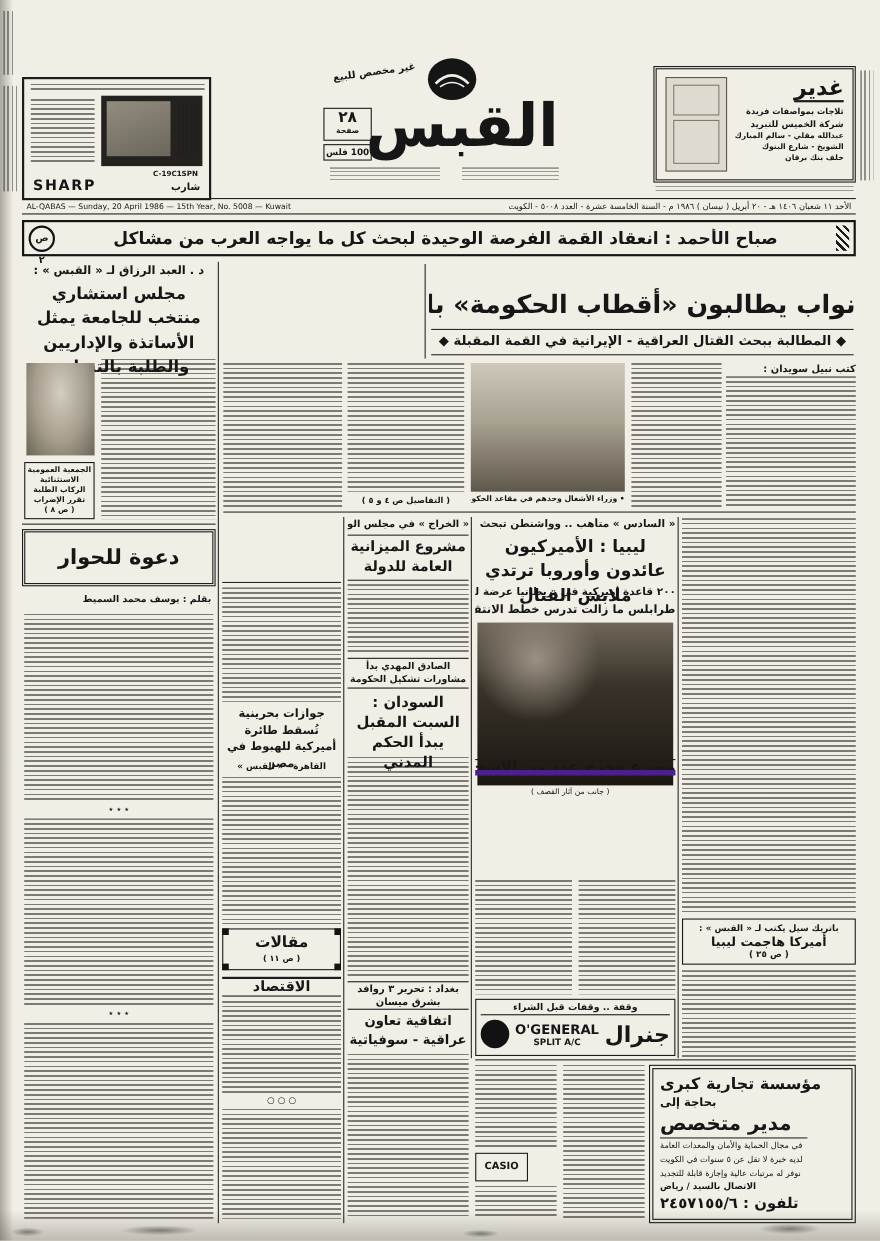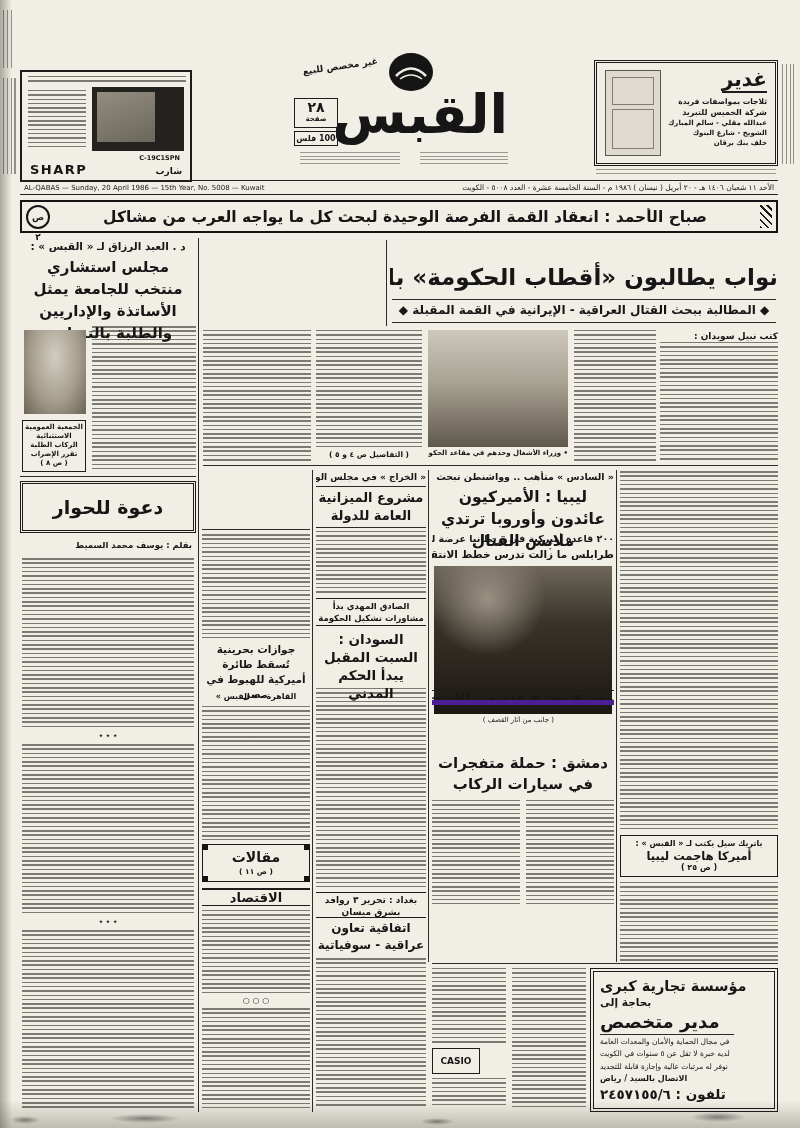--- a/index.html
+++ b/index.html
@@ -171,24 +171,34 @@
   <div class="abs xb c" style="left:316px;top:920px;width:110px;height:34px;font-size:12px;line-height:17px">اتفاقية تعاون عراقية - سوفياتية</div>
   <div class="abs sim" style="left:316px;top:958px;width:110px;height:148px"></div>
 
   <div class="abs b c nw" style="left:432px;top:471px;width:182px;font-size:9.5px">« السادس » متأهب .. وواشنطن تبحث عن ذريعة جديدة</div>
   <div class="abs xb c" style="left:432px;top:486px;width:182px;height:44px;font-size:15.5px;line-height:22px">ليبيا : الأميركيون عائدون وأوروبا ترتدي ملابس القتال</div>
   <div class="abs b c nw" style="left:432px;top:533px;width:182px;font-size:9.5px">٢٠٠ قاعدة أميركية في بريطانيا عرضة للثأر</div>
   <div class="abs b c nw" style="left:432px;top:548px;width:182px;font-size:10.5px">طرابلس ما زالت تدرس خطط الانتقام</div>
   <div class="abs photo-dark" style="left:434px;top:566px;width:178px;height:148px"></div>
   <div class="abs nw" style="left:434px;top:716px;width:120px;font-size:7px">( جانب من آثار القصف )</div>
   <div class="abs b c nw" style="left:432px;top:690px;width:182px;height:15px;font-size:14px;border-top:1px solid #1c1c1c;border-bottom:5px solid #4c1d95;line-height:14px">مصرع وجرح عدد من الأشخاص</div>
-  <div class="abs xb c" style="left:432px;top:753px;width:182px;height:42px;font-size:15px;line-height:21px">دمشق : حملة متفجرات في سيارات الركاب</div>
   <div class="abs sim" style="left:432px;top:800px;width:88px;height:104px"></div>
   <div class="abs sim" style="left:526px;top:800px;width:88px;height:104px"></div>
 
+  <div class="abs box" style="left:432px;top:908px;width:182px;height:52px;padding:2px 4px">
+    <div class="b c" style="font-size:8.5px;border-bottom:1px solid #1c1c1c;padding-bottom:1px">وقفة .. وقفات قبل الشراء</div>
+    <div style="display:flex;align-items:center;justify-content:space-between;height:34px">
+      <div class="xb" style="font-size:20px">جنرال</div>
+      <div class="ltr c">
+        <div class="b" style="font-size:12px">O'GENERAL</div>
+        <div class="b" style="font-size:8px">SPLIT A/C</div>
+      </div>
+      <div style="width:26px;height:26px;background:#121212;border-radius:50%"></div>
+    </div>
+  </div>
 
   <div class="abs sim" style="left:432px;top:968px;width:74px;height:76px"></div>
   <div class="abs box b c ltr" style="left:432px;top:1048px;width:48px;height:26px;font-size:9px;line-height:24px">CASIO</div>
   <div class="abs sim" style="left:432px;top:1078px;width:74px;height:30px"></div>
   <div class="abs sim" style="left:512px;top:968px;width:74px;height:140px"></div>
 
   <div class="abs sim" style="left:620px;top:471px;width:158px;height:360px"></div>
   <div class="abs box c" style="left:620px;top:835px;width:158px;height:42px;padding:3px">
     <div class="b" style="font-size:8px;line-height:10px">باتريك سيل يكتب لـ « القبس » :</div>
     <div class="xb" style="font-size:11.5px;line-height:14px">أميركا هاجمت ليبيا</div>

